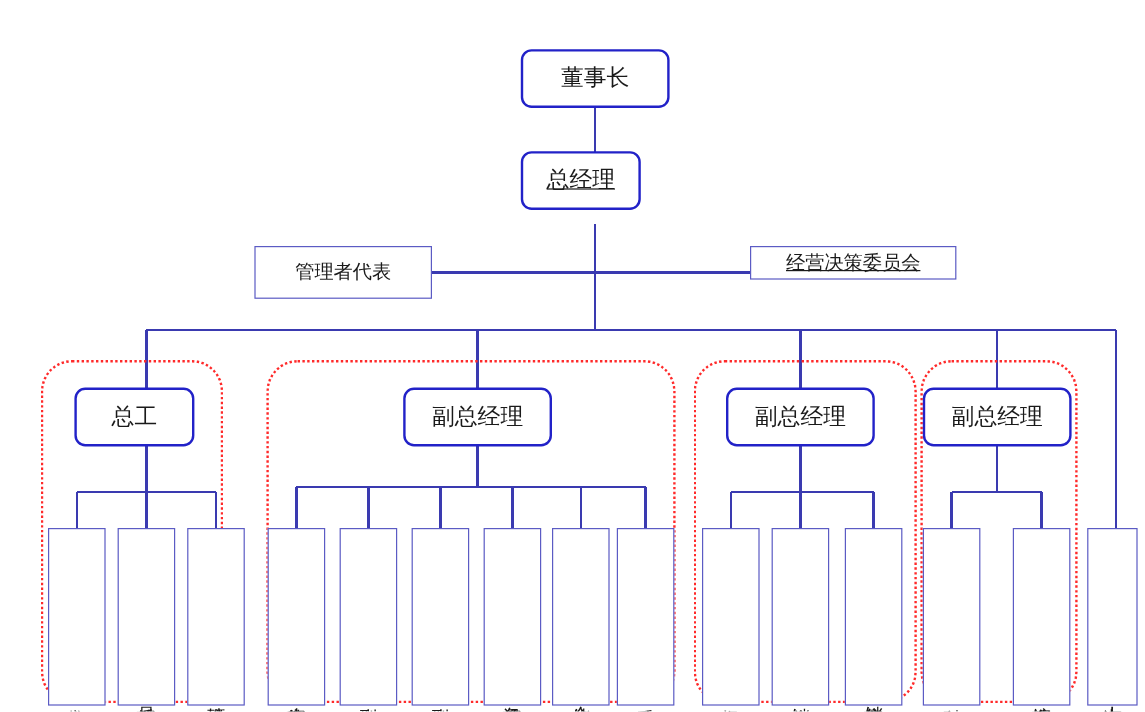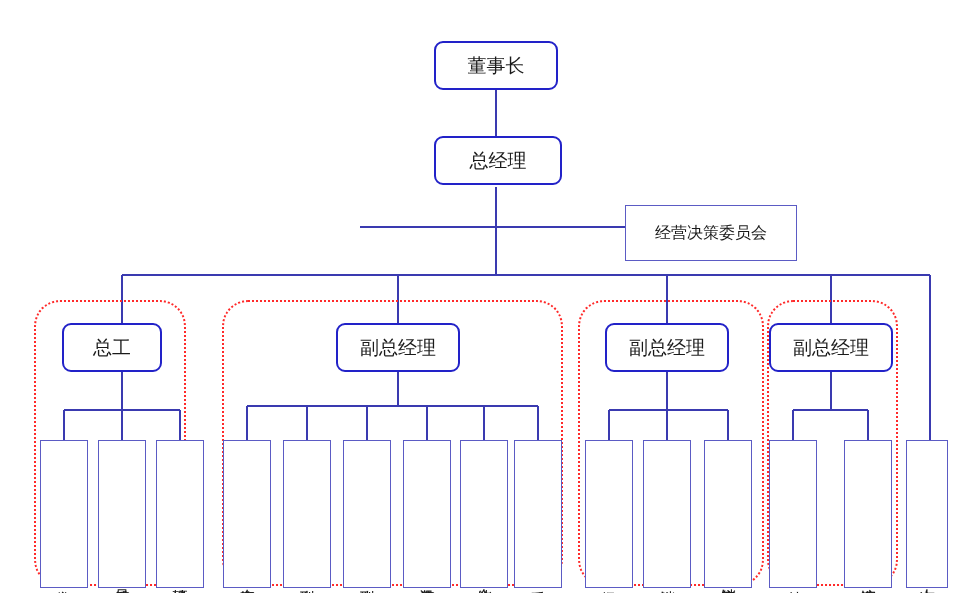--- a/index.html
+++ b/index.html
@@ -152,25 +152,28 @@
 
   <div class="group-outline" style="left:34px; top:300px; width:152px; height:286px;"></div>
   <div class="group-outline" style="left:222px; top:300px; width:341px; height:286px;"></div>
   <div class="group-outline" style="left:578px; top:300px; width:186px; height:286px;"></div>
   <div class="group-outline" style="left:767px; top:300px; width:131px; height:286px;"></div>
 
   <div class="node exec" style="left:434px; top:41px; width:124px; height:49px;text-align:right;">
     <span>董事长</span>
   </div>
 
-  <div class="node exec" style="left:434px; top:136px; width:128px; height:49px;">
+  <div class="node exec" style="left:434px; top:126px; width:100px; height:49px;text-decoration:underline;">
     <span>总经理</span>
   </div>
 
-  <div class="node committee" style="left:625px; top:205px; width:172px; height:56px;">
+  <div class="node committee" style="left:212px; top:205px; width:148px; height:44px;">
+    <span>管理者代表</span>
+  </div>
+  <div class="node committee" style="left:625px; top:205px; width:172px; height:28px;text-decoration:underline;">
     <span>经营决策委员会</span>
   </div>
 
   <div class="node exec" style="left:62px; top:323px; width:100px; height:49px;">
     <span>总工</span>
   </div>
   <div class="node exec" style="left:336px; top:323px; width:124px; height:49px;">
     <span>副总经理</span>
   </div>
   <div class="node exec" style="left:605px; top:323px; width:124px; height:49px;">

